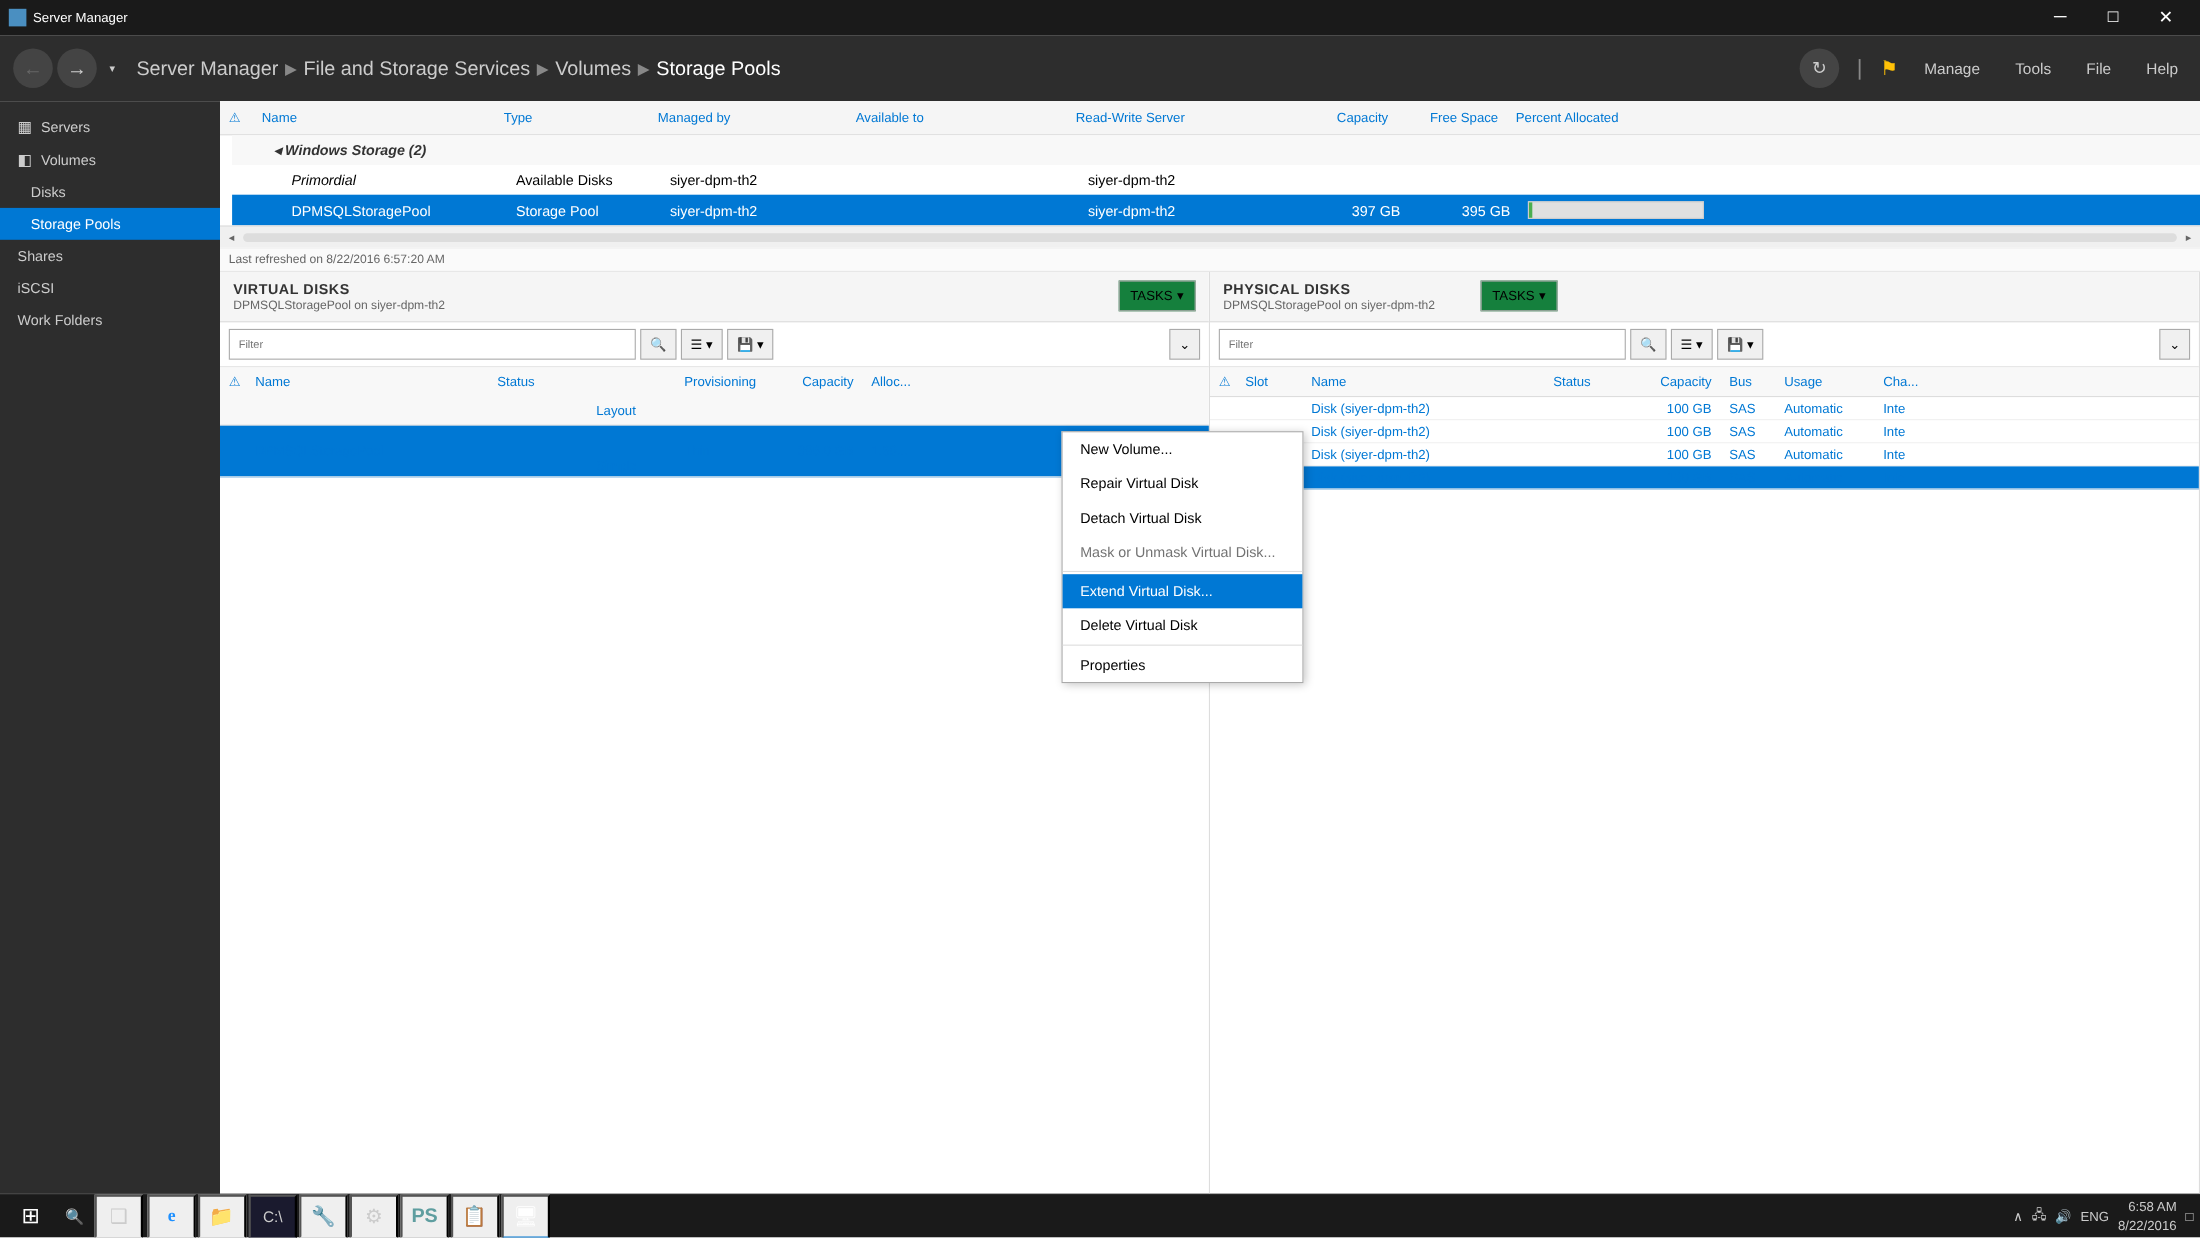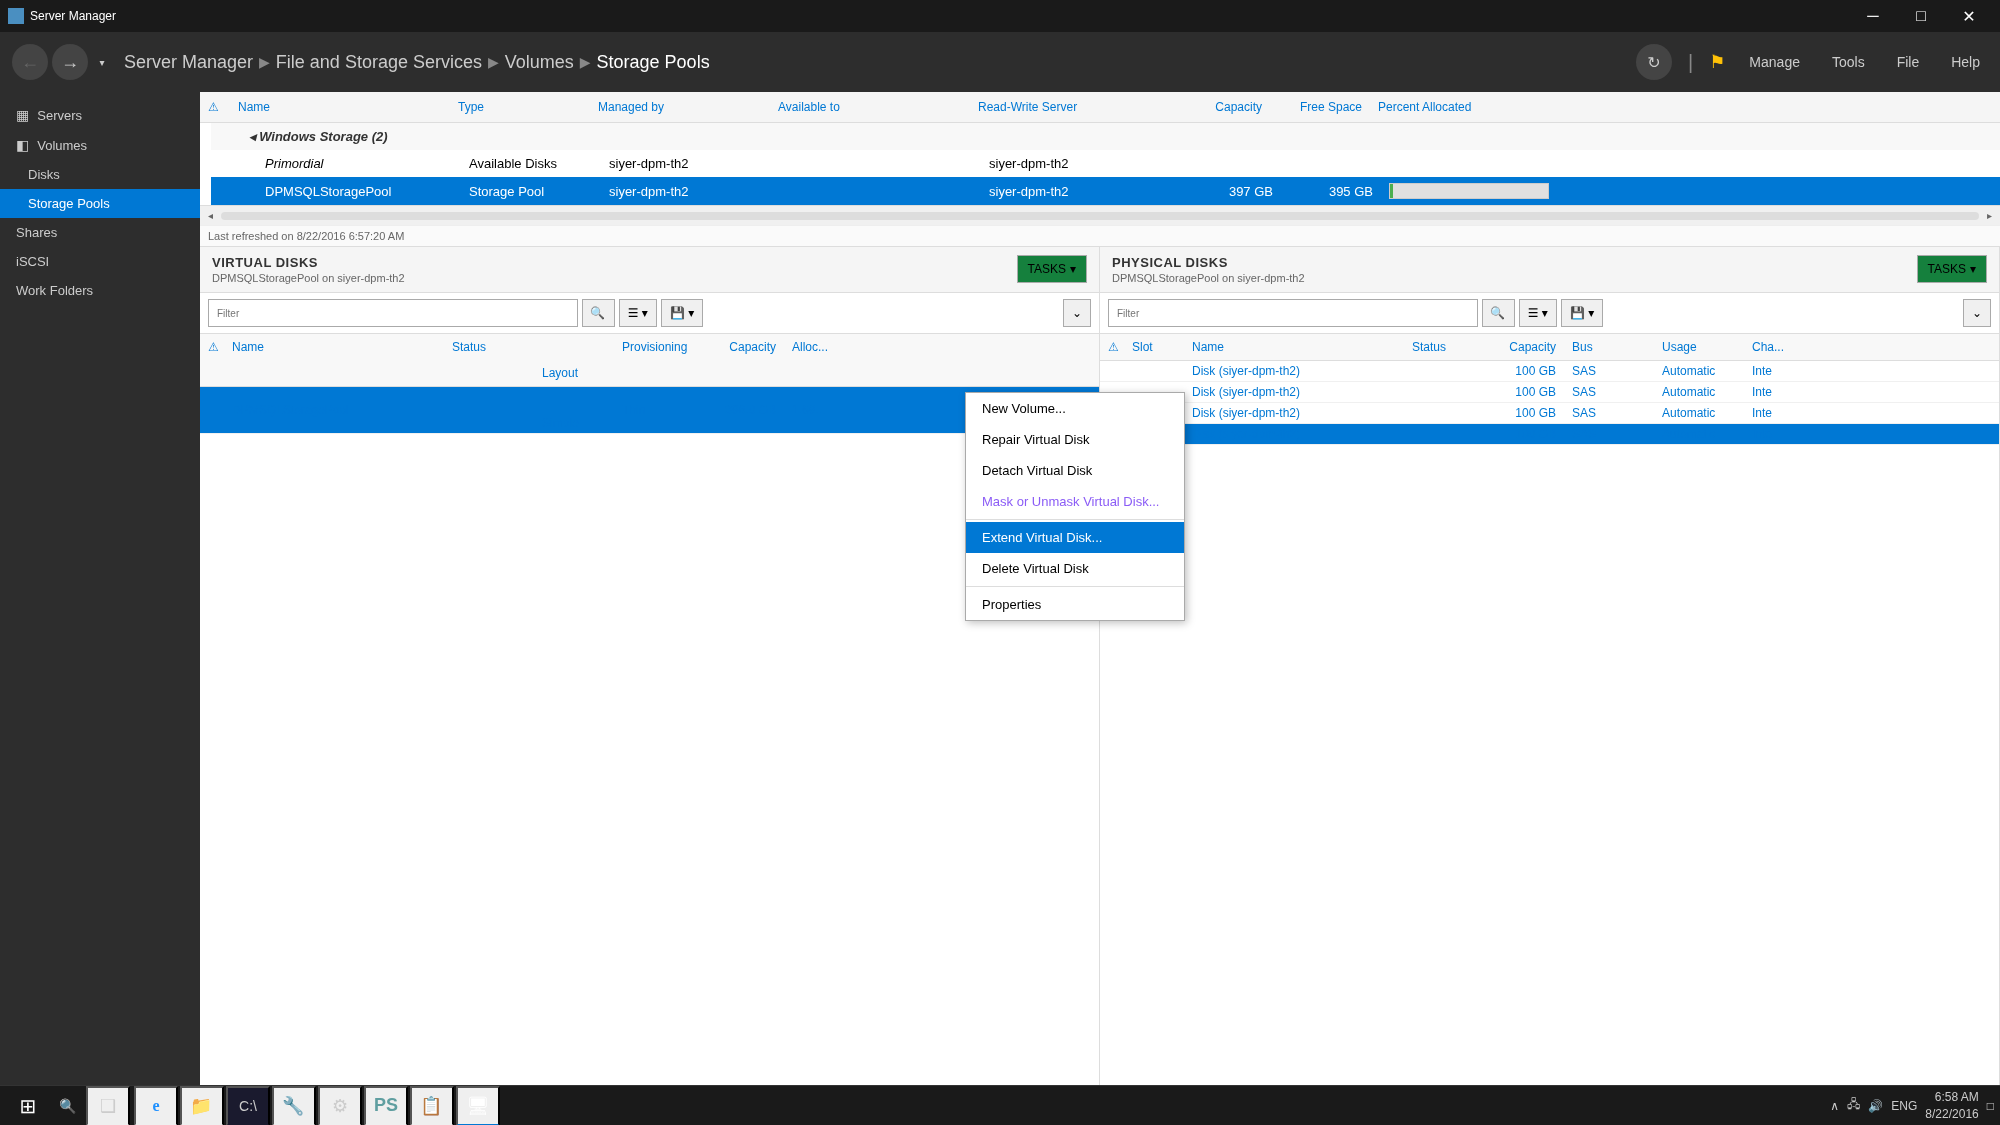--- a/index.html
+++ b/index.html
@@ -111,40 +111,40 @@
     .vd-col-cap { width: 80px; flex-shrink: 0; text-align: right; }
     .vd-col-alloc { width: 60px; flex-shrink: 0; }
 
     
     .pd-col-warn { width: 24px; flex-shrink: 0; }
     .pd-col-slot { width: 60px; flex-shrink: 0; }
     .pd-col-name { width: 220px; flex-shrink: 0; }
     .pd-col-status { width: 80px; flex-shrink: 0; }
     .pd-col-cap { width: 80px; flex-shrink: 0; text-align: right; }
     .pd-col-bus { width: 50px; flex-shrink: 0; }
-    .pd-col-usage { width: 90px; flex-shrink: 0; margin-left: 40px; }
+    .pd-col-usage { width: 90px; flex-shrink: 0; }
     .pd-col-cha { width: 50px; flex-shrink: 0; }
 
     
     .context-menu {
       position: absolute;
       background: #fff;
       border: 1px solid #aaa;
       box-shadow: 2px 2px 8px rgba(0,0,0,0.25);
       z-index: 100;
       min-width: 220px;
       font-size: 13px;
     }
     .context-menu-item {
       padding: 8px 16px;
       cursor: pointer;
       white-space: nowrap;
     }
     .context-menu-item.highlighted { background: #0078d4; color: #fff; }
-    .context-menu-item.disabled { color: #8b5cf6; cursor: default; }
+    .context-menu-item.disabled { color: #737373; cursor: default; }
     .context-menu-sep { height: 1px; background: #ddd; margin: 2px 0; }
 
     
     .taskbar {
       height: 40px;
       background: #1a1a1a;
       display: flex;
       align-items: center;
       padding: 0 6px;
       border-top: 1px solid #333;
@@ -323,21 +323,21 @@
           <div class="panel-table-cell vd-col-status"></div>
           <div class="panel-table-cell vd-col-layout">Simple</div>
           <div class="panel-table-cell vd-col-prov">Thin</div>
           <div class="panel-table-cell vd-col-cap">396.0 GB</div>
           <div class="panel-table-cell vd-col-alloc">1.69...</div>
         </div>
       </div>
 
       <div class="panel">
         <div class="panel-header">
-          <div style="display:flex; justify-content:space-between; align-items:flex-start;gap:41px;">
+          <div style="display:flex; align-items:flex-start;gap:41px;">
             <div>
               <div class="panel-title">PHYSICAL DISKS</div>
               <div class="panel-subtitle">DPMSQLStoragePool on siyer-dpm-th2</div>
             </div>
             <button class="tasks-btn">
               <span>TASKS</span>
               <span>▾</span>
             </button>
           </div>
         </div>

